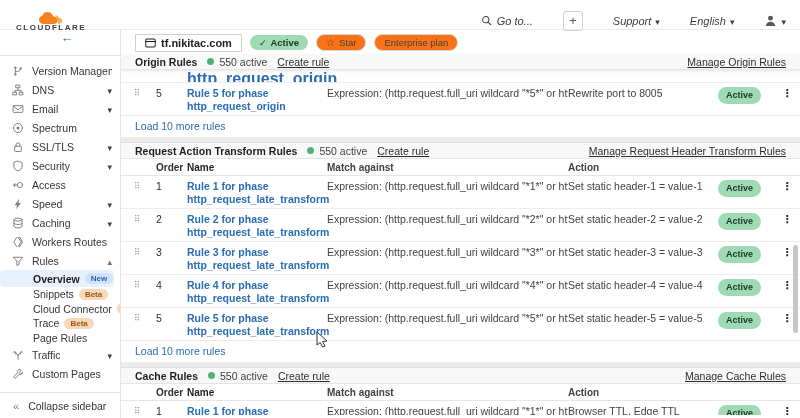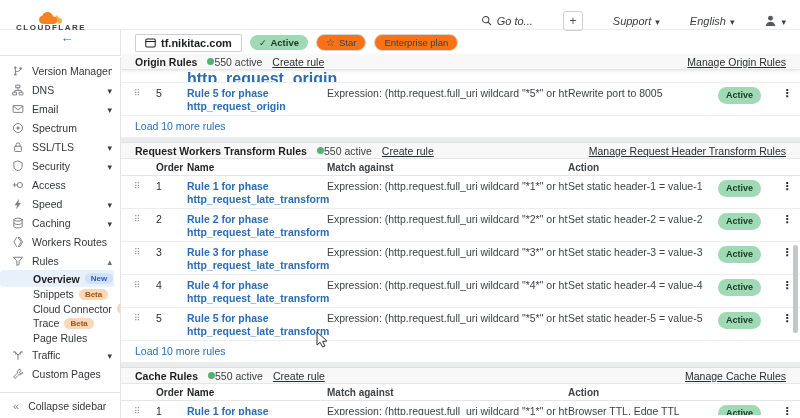--- a/index.html
+++ b/index.html
@@ -58,21 +58,21 @@
   .collapse-row { border-top:1px solid #e4e4e4; height:26px; display:flex; align-items:center;
     gap:9px; padding-left:13px; color:#33363a; cursor:pointer; flex:none; }
   .collapse-ic::before { content:"\00AB"; color:#7c8187; font-size:11px; }
 
   
   .main { position:absolute; top:54px; left:121px; width:679px; height:361px; background:#fff; overflow:hidden; }
   .section-bar { height:16px; background:#f8f8f8; display:flex; align-items:center; gap:10px;
     padding:0 14px; font-size:10.5px; border-bottom:1px solid #e6e6e6; }
   .section-bar.sticky { box-shadow:0 1px 3px rgba(0,0,0,.10); position:relative; z-index:2; }
   .s-title { font-weight:bold; color:#1d1f21; }
-  .s-count { display:flex; align-items:center; color:#3c3f42; }
+  .s-count { display:flex; align-items:center; gap:5px; color:#3c3f42; }
   .dot { width:7px; height:7px; border-radius:50%; background:#55b076; }
   .link-dark { color:#2b2e31; text-decoration:underline; cursor:pointer; }
   .s-manage { margin-left:auto; }
   .gap { height:5px; background:#e9ebec; border-bottom:1px solid #e0e0e0; }
 
   .colhead { display:flex; font-size:10px; font-weight:bold; color:#1d1f21;
     padding:3px 0 2px 0; border-bottom:1px solid #e6e6e6; }
   .row { display:flex; align-items:flex-start; padding:4px 0 3px 0; border-bottom:1px solid #ededed;
     font-size:10.5px; line-height:12.5px; }
   .partial-row { height:13px; overflow:hidden; display:flex; border-bottom:1px solid #ededed; }
@@ -356,21 +356,21 @@
         </span>
       <span class="c-match">Expression: (http.request.full_uri wildcard "*5*" or http.reque...</span>
       <span class="c-action">Rewrite port to 8005</span>
       <span class="c-badge"><span class="status-pill">Active</span></span>
       <span class="c-kebab kebab-ic"></span>
     </div>
     <div class="load-more">Load 10 more rules</div>
     <div class="gap"></div>
 
     <div class="section-bar">
-      <span class="s-title">Request Workers Transform Rules</span>
+      <span class="s-title">Request Action Transform Rules</span>
       <span class="s-count">
           <span class="dot"></span>
           <span>550 active</span>
         </span>
       <span class="link-dark">Create rule</span>
       <span class="link-dark s-manage">Manage Request Header Transform Rules</span>
     </div>
     <div class="colhead">
       <span class="c-handle"></span>
       <span class="c-order">Order</span>

